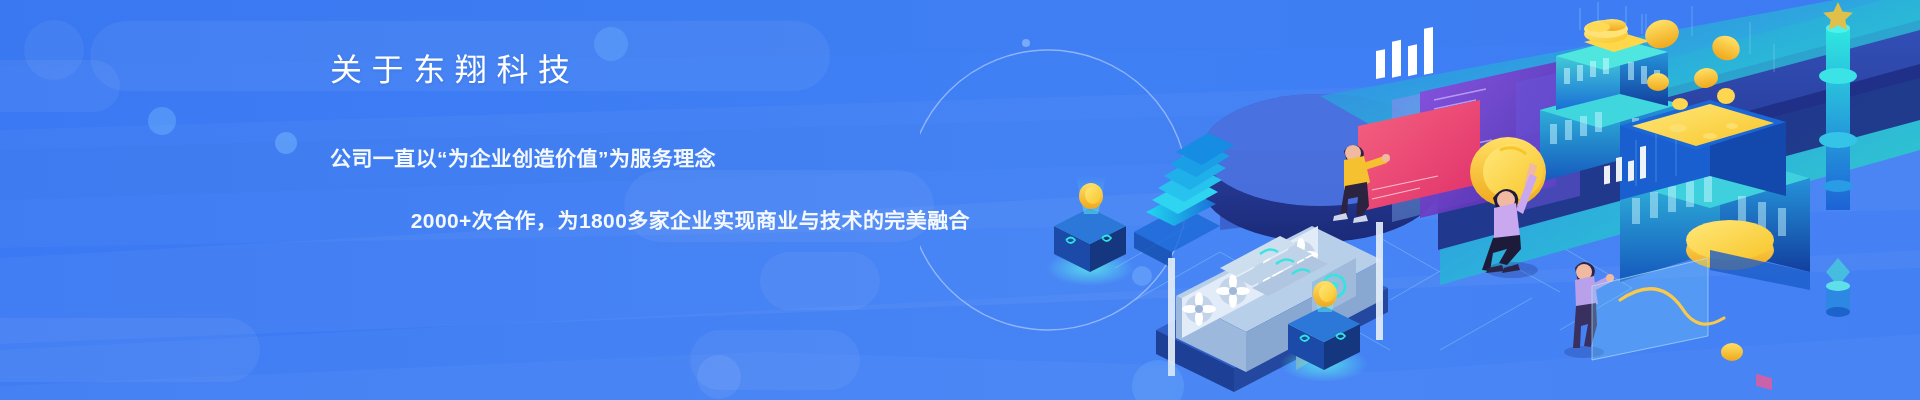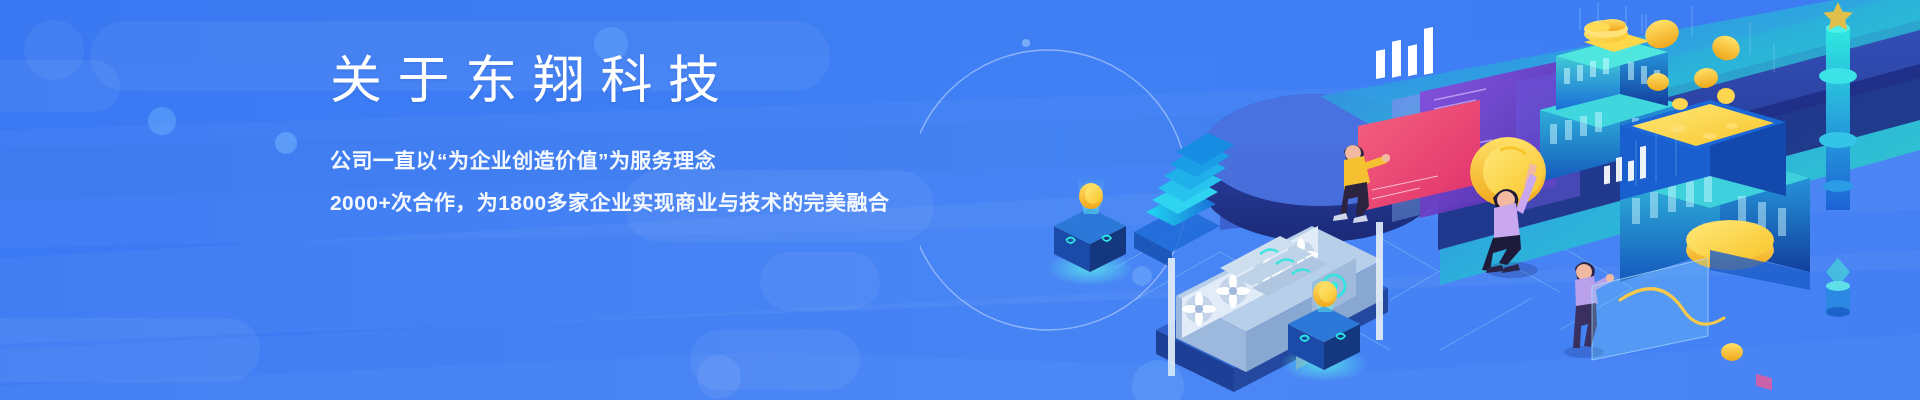--- a/index.html
+++ b/index.html
@@ -34,30 +34,30 @@
   .r4{left:760px;top:252px;width:120px;height:58px;border-radius:29px;}
   .r5{left:690px;top:330px;width:170px;height:60px;border-radius:30px;}
   .r6{left:-40px;top:318px;width:300px;height:64px;border-radius:32px;}
 
   
   .copy{
     position:absolute;left:330px;top:54px;width:640px;
     color:#ffffff;
   }
   .title{
-    font-size:52px;line-height:1;font-weight:400;
-    letter-spacing:.30em;margin:0 0 44px 0;white-space:nowrap;
+    font-size:32px;line-height:1;font-weight:400;
+    letter-spacing:.30em;margin:0 0 62px 0;white-space:nowrap;
     text-shadow:0 1px 3px rgba(20,60,140,.18);
   }
   .sub{
     font-size:21px;line-height:1;font-weight:700;
     letter-spacing:.02em;white-space:nowrap;margin:0;
     color:#f4f8ff;
   }
-  .sub + .sub{margin-top:21px;}
+  .sub + .sub{margin-top:41px;text-align:right;}
 
   
   .art{position:absolute;right:0;top:0;width:1000px;height:400px;}
   .art svg{display:block;}
 </style>
 </head>
 <body>
 
 <div class="banner">
 

